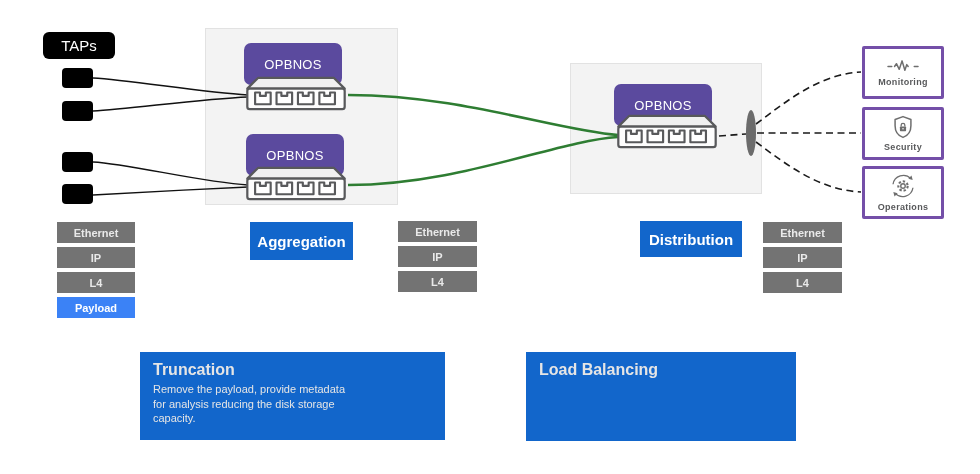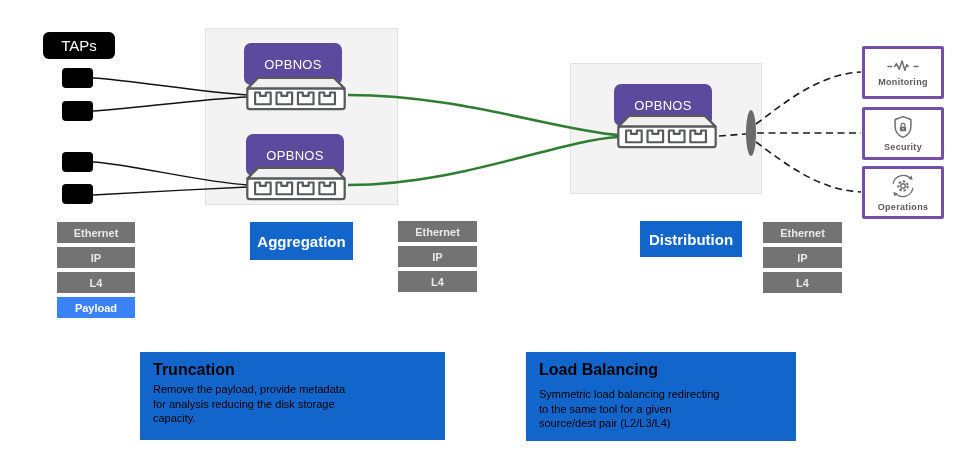--- a/index.html
+++ b/index.html
@@ -43,21 +43,21 @@
   #stack-right  { left:763px; top:222px; width:79px; }
   .stack-row { height:21px; background:#737373; color:#e9e9e9; font-size:11px;
     font-weight:bold; display:flex; align-items:center; justify-content:center; }
   .stack-row.payload { background:#3b82f6; color:#fff; }
 
   .stage-label { position:absolute; background:#1266cb; color:#fff; font-size:15px;
     font-weight:bold; display:flex; align-items:center; justify-content:center; z-index:3; }
   #label-aggregation  { left:250px; top:222px; width:103px; height:38px; }
   #label-distribution { left:612px; top:221px; width:102px; height:36px;margin-left:28px; }
 
-  .callout { position:absolute; background:#1266cb; color:#000000; padding:9px 13px; z-index:3; }
+  .callout { position:absolute; background:#1266cb; color:#e5e5e5; padding:9px 13px; z-index:3; }
   #callout-truncation { left:140px; top:352px; width:305px; height:88px; }
   #callout-loadbalancing { left:526px; top:352px; width:270px; height:89px; }
   .callout-title { font-size:16px; font-weight:bold; margin-bottom:3px; }
   #callout-loadbalancing .callout-title { margin-bottom:8px; }
   .callout-body { font-size:11px; line-height:1.32; white-space:pre-line; }
 </style>
 </head>
 <body>
 
 <svg width="0" height="0" style="position:absolute">
@@ -174,18 +174,15 @@
 
   <div class="callout" id="callout-truncation">
     <div class="callout-title">Truncation</div>
     <div class="callout-body">Remove the payload, provide metadata
 for analysis reducing the disk storage
 capacity.</div>
   </div>
 
   <div class="callout" id="callout-loadbalancing">
     <div class="callout-title">Load Balancing</div>
-    <div class="callout-body">Symmetric load balancing redirecting
-to the same tool  for a given
-source/dest pair (L2/L3/L4)</div>
   </div>
 
 </div>
 
 </body></html>

